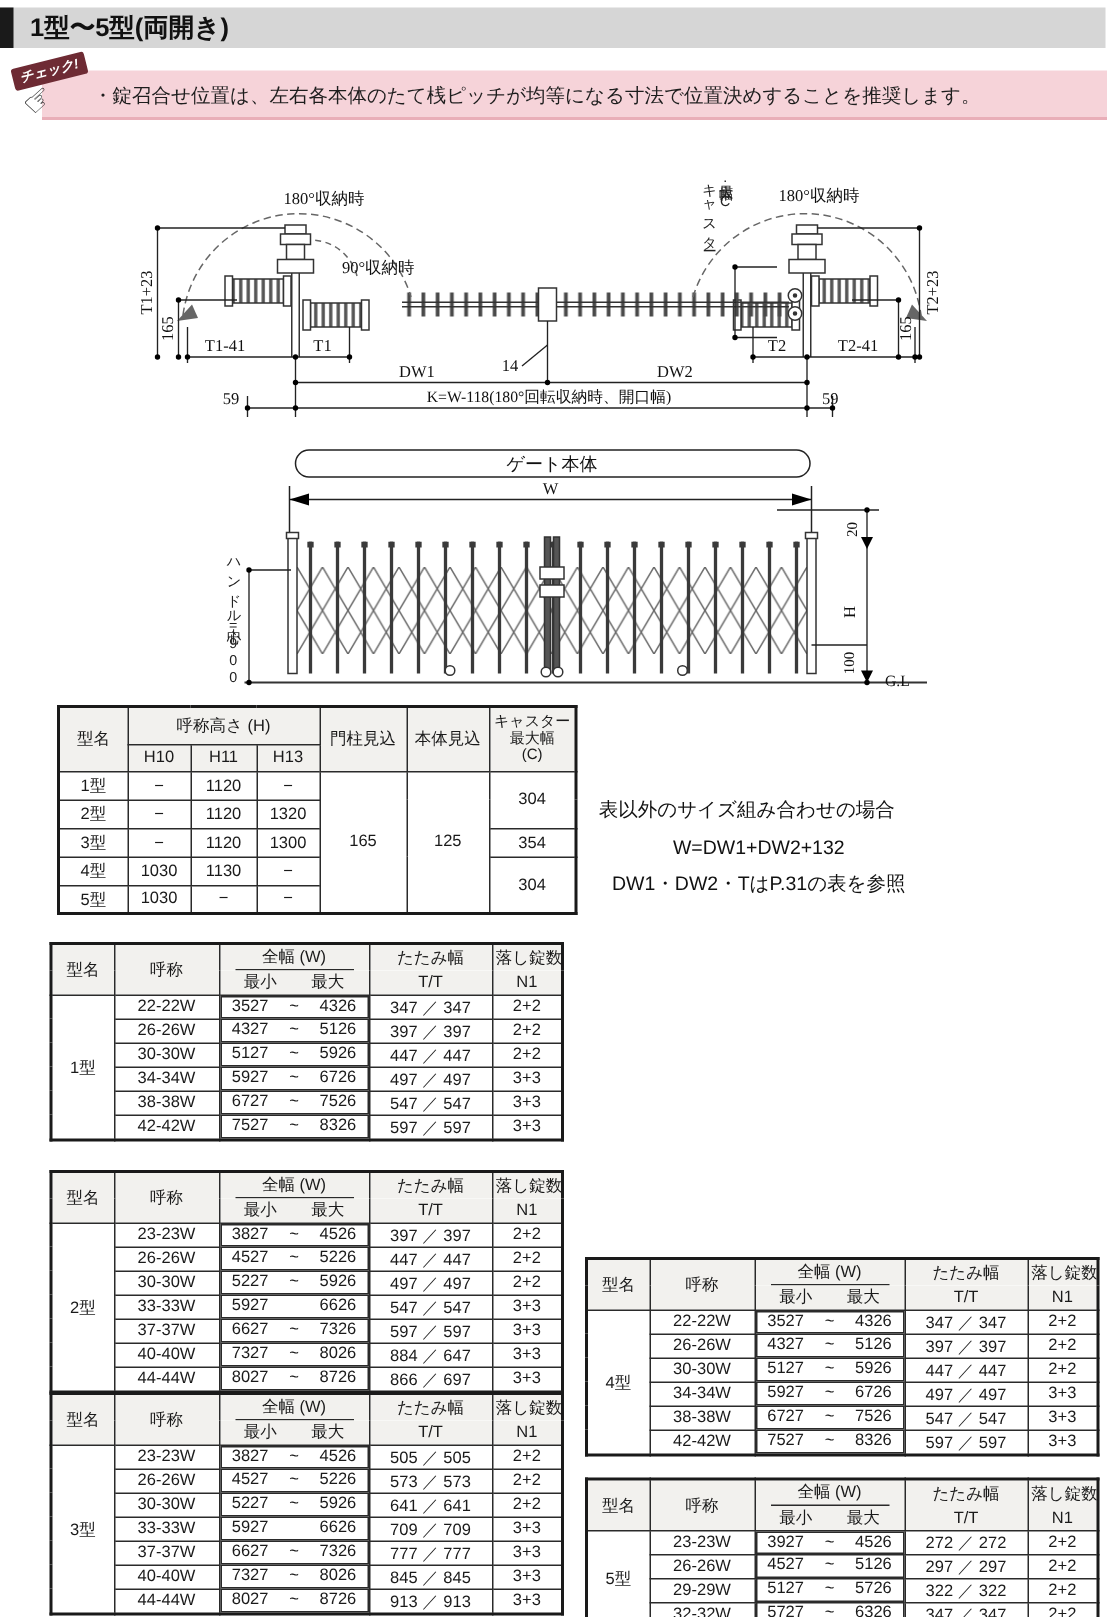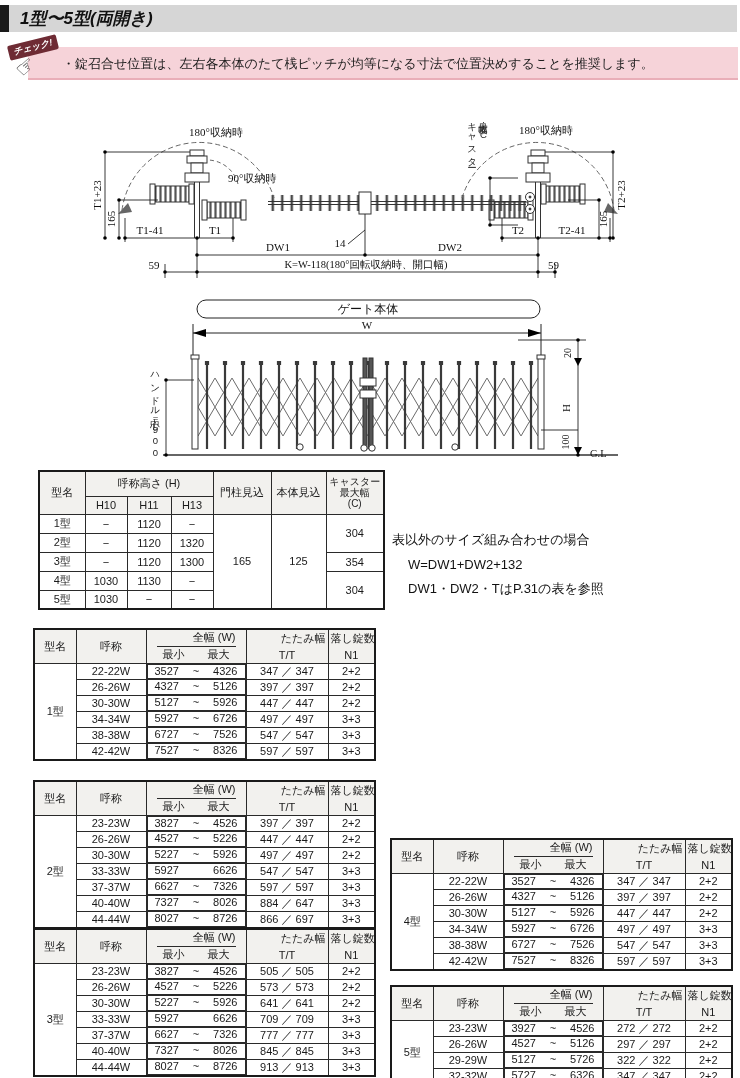--- a/index.html
+++ b/index.html
@@ -1,21 +1,21 @@
 <!DOCTYPE html>
 <html><head>
 <meta charset="utf-8">
 <style>
   * { margin:0; padding:0; box-sizing:border-box; }
   html,body { background:#ffffff; }
   body { font-family:"Liberation Sans","DejaVu Sans",sans-serif; color:#1a1a1a; }
   .page { position:relative; width:740px; height:1078px; background:#fff; overflow:hidden; }
 
   
-  .title-bar { position:absolute; left:0; top:5px; width:737px; height:27px; background:#d6d6d6;font-style:italic; }
+  .title-bar { position:absolute; left:0; top:5px; width:737px; height:27px; background:#d6d6d6; }
   .title-accent { position:absolute; left:0; top:0; width:9px; height:27px; background:#1a1a1a; }
   .title-text { position:absolute; left:20px; top:0; line-height:27px; font-size:17px; font-weight:bold; color:#111; }
 
   
   .check-note { position:absolute; left:28px; top:47px; width:710px; height:33px;
                 background:#f6d3d9; border-bottom:2px solid #e9aeb8; }
   .check-note-text { position:absolute; left:34px; top:0; line-height:33px; font-size:13px; color:#1d1d1d; }
   .check-icon { position:absolute; left:6px; top:38px; width:56px; height:58px; }
   .check-ribbon { position:absolute; left:2px; top:2px; transform:rotate(-14deg); background:#6e2b34;
                   color:#fff; font-size:9px; font-style:italic; font-weight:bold; padding:1px 5px; border-radius:2px; }
@@ -30,21 +30,21 @@
              white-space:pre-line; font-size:9.5px; line-height:11px; color:#222; letter-spacing:0.5px; }
   .caster-label { left:467px; top:116px; height:80px; }
   .handle-label { left:150px; top:366px; height:96px; }
 
   
   table { border-collapse:collapse; table-layout:fixed; background:#fff; position:absolute; }
   th, td { border:1px solid #2a2a2a; text-align:center; vertical-align:middle;
            font-size:11px; font-weight:normal; padding:0 2px; overflow:hidden; white-space:nowrap; }
   table { border:2px solid #1a1a1a; }
   thead th { background:#f2f1ee; }
-  .nb-b { border-bottom:hidden;text-align:right; }
+  .nb-b { border-bottom:hidden; }
   .nb-t { border-top:hidden; }
   .wlabel { border-bottom:1px solid #2a2a2a; margin:0 8px; padding-bottom:1px; }
   .minmax { display:flex; justify-content:space-between; padding:0 14px; background:#f2f1ee; }
 
   
   .spec { left:38px; top:470px; width:345px; }
   .spec thead tr:first-child th { height:25px; }
   .spec thead tr:last-child th { height:18px; }
   .spec tbody td { height:19px; }
   .spec .cast { font-size:10px; white-space:pre-line; line-height:11px; }
@@ -55,21 +55,21 @@
   .size-table thead tr:last-child th { height:16px; }
   .size-table tbody td { height:15.5px; }
   .size-table td.range { display:flex; align-items:flex-start; justify-content:space-between; padding:0 7px; }
   .st1 { left:33px;  top:628px; }
   .st2 { left:33px;  top:780px; }
   .st3 { left:33px;  top:928px; }
   .st4 { left:390px; top:838px; }
   .st5 { left:390px; top:985px; }
 
   .size-note { position:absolute; left:392px; top:528px; font-size:13px; color:#111; line-height:1.9; }
-  .size-note span { display:block; }
+  .size-note span { display:block;text-align:center; }
   .size-note .ind { padding-left:16px; }
 </style>
 </head>
 <body>
 
 <div class="page">
 
   <div class="title-bar">
     <div class="title-accent"></div>
     <div class="title-text">1型〜5型(両開き)</div>

